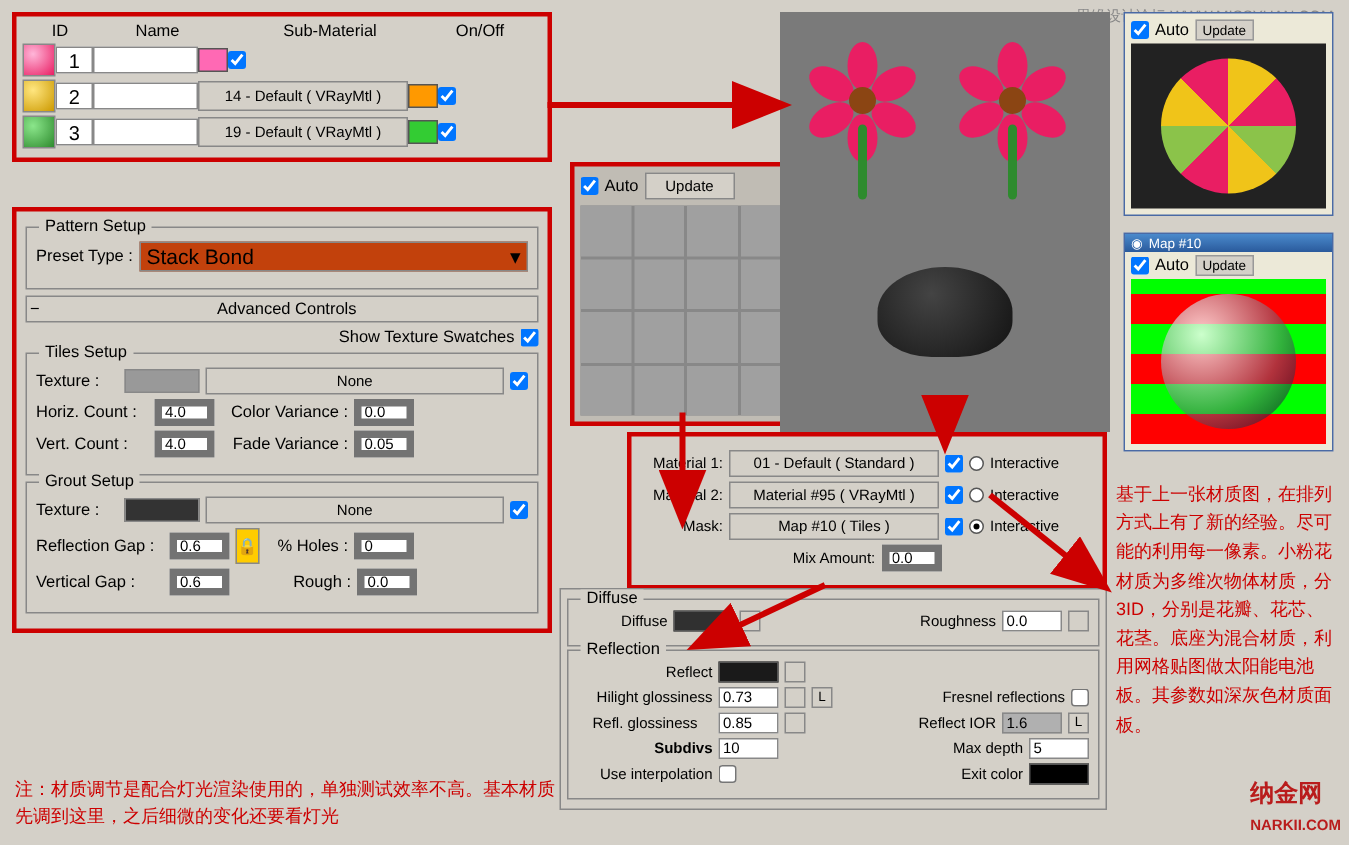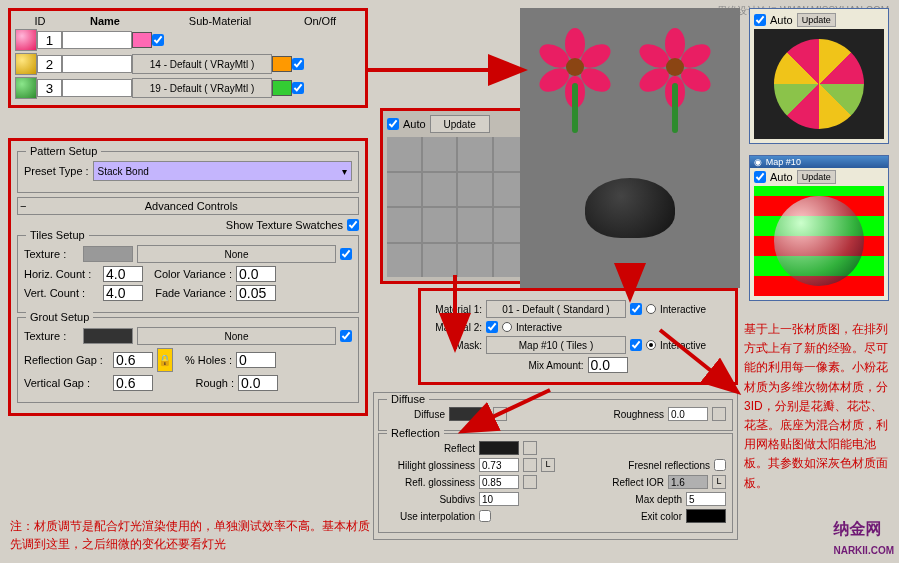--- a/index.html
+++ b/index.html
@@ -1,48 +1,48 @@
 <!DOCTYPE html>
 <html><head>
 <meta charset="utf-8">
 <style>
 * { box-sizing: border-box; margin: 0; padding: 0; font-family: "Microsoft YaHei", Arial, sans-serif; }
 body { background: #d4d0c8; width: 899px; height: 563px; position: relative; overflow: hidden; font-size: 11px; }
 .watermark { position: absolute; top: 4px; right: 10px; color: #888; font-size: 10px; }
-.watermark-logo { position: absolute; bottom: 5px; right: 5px; font-size: 16px; color: #701a75; font-weight: bold; }
+.watermark-logo { position: absolute; bottom: 5px; right: 5px; font-size: 16px; color: #b91c1c; font-weight: bold; }
 
 
 .top-panel { position: absolute; top: 8px; left: 8px; width: 360px; border: 3px solid #c00; background: #d4d0c8; padding: 4px; }
 .mat-header { display: flex; font-weight: normal; }
 .mat-header span { text-align: center; }
 .hid { width: 50px; }
-.hname { width: 80px; font-weight: bold; }
+.hname { width: 80px; }
 .hsub { width: 150px; }
 .honoff { width: 50px; }
 .mat-row { display: flex; align-items: center; margin: 2px 0; }
 .swatch { width: 22px; height: 22px; border: 1px solid #888; }
 .sw-pink { background: radial-gradient(circle at 30% 30%, #ffb6d9, #e91e63); }
 .sw-yellow { background: radial-gradient(circle at 30% 30%, #ffe680, #cc9900); }
 .sw-green { background: radial-gradient(circle at 30% 30%, #8be68b, #2e8b2e); }
 .id-input { width: 25px; height: 18px; border: 1px solid #888; background: #fff; text-align: center; }
 .name-input { width: 70px; height: 18px; border: 1px solid #888; background:#fff; }
 .sub-btn { width: 140px; height: 20px; border: 1px solid #888; background: #d4d0c8; font-size: 10px; }
 .color-chip { width: 20px; height: 16px; border: 1px solid #555; }
 .c-pink{background:#ff69b4;} .c-orange{background:#ff9900;} .c-green{background:#33cc33;}
 
 
 .pattern-panel { position: absolute; top: 138px; left: 8px; width: 360px; border: 3px solid #c00; background: #d4d0c8; padding: 6px; }
 .group-box { border: 1px solid #888; padding: 6px 6px 8px; margin: 4px 0; position: relative; }
 .group-title { position: absolute; top: -7px; left: 8px; background: #d4d0c8; padding: 0 4px; font-size: 11px; }
 .row { display: flex; align-items: center; gap: 4px; margin: 3px 0; }
 .lbl { font-size: 11px; }
-.dropdown { flex: 1; height: 20px; border: 1px solid #888; background: #c4b5fd; padding: 0 4px; display:flex; align-items:center; justify-content:space-between; font-size:10px;}
+.dropdown { flex: 1; height: 20px; border: 1px solid #888; background: #c2410c; padding: 0 4px; display:flex; align-items:center; justify-content:space-between; font-size:14px;}
 .adv-bar { background: #d4d0c8; border: 1px solid #888; text-align: center; padding: 2px; margin: 4px 0; }
 .right-check { display:flex; justify-content:flex-end; align-items:center; gap:4px; margin:2px 0;}
-.spinner { width: 40px; height: 16px; border: 1px solid #737373; background:#fff; padding:4px 2px; font-size:14px;}
+.spinner { width: 40px; height: 16px; border: 5px solid #737373; background:#fff; padding:4px 2px; font-size:10px;}
 .wide-btn { flex:1; height:18px; border:1px solid #888; background:#d4d0c8; font-size:10px;}
 .tex-swatch { width: 50px; height: 16px; border:1px solid #888; background:#999;}
 .lock-icon { width:16px; height:24px; background:#ffcc00; border:1px solid #888; display:flex;align-items:center;justify-content:center;}
 
 
 .tile-preview { position: absolute; top: 108px; left: 380px; width: 150px; border: 3px solid #c00; background:#c0bcb4; padding:4px;}
 .tile-head { display:flex; gap:4px; align-items:center; margin-bottom:4px;}
 .tile-grid { width:140px; height:140px; background:#888; display:grid; grid-template-columns:repeat(4,1fr); grid-template-rows:repeat(4,1fr); gap:2px;}
 .tile-cell { background:#a0a0a0; }
 
@@ -276,20 +276,21 @@
 <div class="mix-panel">
   <div class="mix-row">
     <span class="mix-lbl">Material 1:</span>
     <button class="mix-btn">01 - Default  ( Standard )</button>
     <input type="checkbox" checked="" style="">
     <span class="radio"></span>
     <span>Interactive</span>
   </div>
   <div class="mix-row">
     <span class="mix-lbl">Material 2:</span>
+    <button class="mix-btn">Material #95 ( VRayMtl )</button>
     <input type="checkbox" checked="" style="">
     <span class="radio"></span>
     <span>Interactive</span>
   </div>
   <div class="mix-row">
     <span class="mix-lbl">Mask:</span>
     <button class="mix-btn">Map #10  ( Tiles )</button>
     <input type="checkbox" checked="" style="">
     <span class="radio on"></span>
     <span>Interactive</span>
@@ -321,29 +322,29 @@
     </div>
     <div class="row">
       <span style="width:90px;text-align:right;">Hilight glossiness</span>
       <input class="small-in" value="0.73" style="">
       <div class="mini-btn"></div>
       <div class="mini-btn">L</div>
       <span style="flex:1;text-align:right;">Fresnel reflections</span>
       <input type="checkbox" style="">
     </div>
     <div class="row">
-      <span style="width:90px;text-align:right;">Refl. glossiness</span>
+      <span style="width:90px;text-align:center;">Refl. glossiness</span>
       <input class="small-in" value="0.85" style="">
       <div class="mini-btn"></div>
       <span style="flex:1;text-align:right;">Reflect IOR</span>
       <input class="small-in" style="background: rgb(176, 176, 176);" value="1.6">
       <div class="mini-btn">L</div>
     </div>
     <div class="row">
-      <span style="width:90px;text-align:right;">Subdivs</span>
+      <span style="width:90px;text-align:right;font-weight:bold;">Subdivs</span>
       <input class="small-in" value="10" style="">
       <span style="flex:1;text-align:right;">Max depth</span>
       <input class="small-in" value="5" style="">
     </div>
     <div class="row">
       <span style="width:90px;text-align:right;">Use interpolation</span>
       <input type="checkbox" style="">
       <span style="flex:1;text-align:right;">Exit color</span>
       <div class="color-well color-well-black"></div>
     </div>

